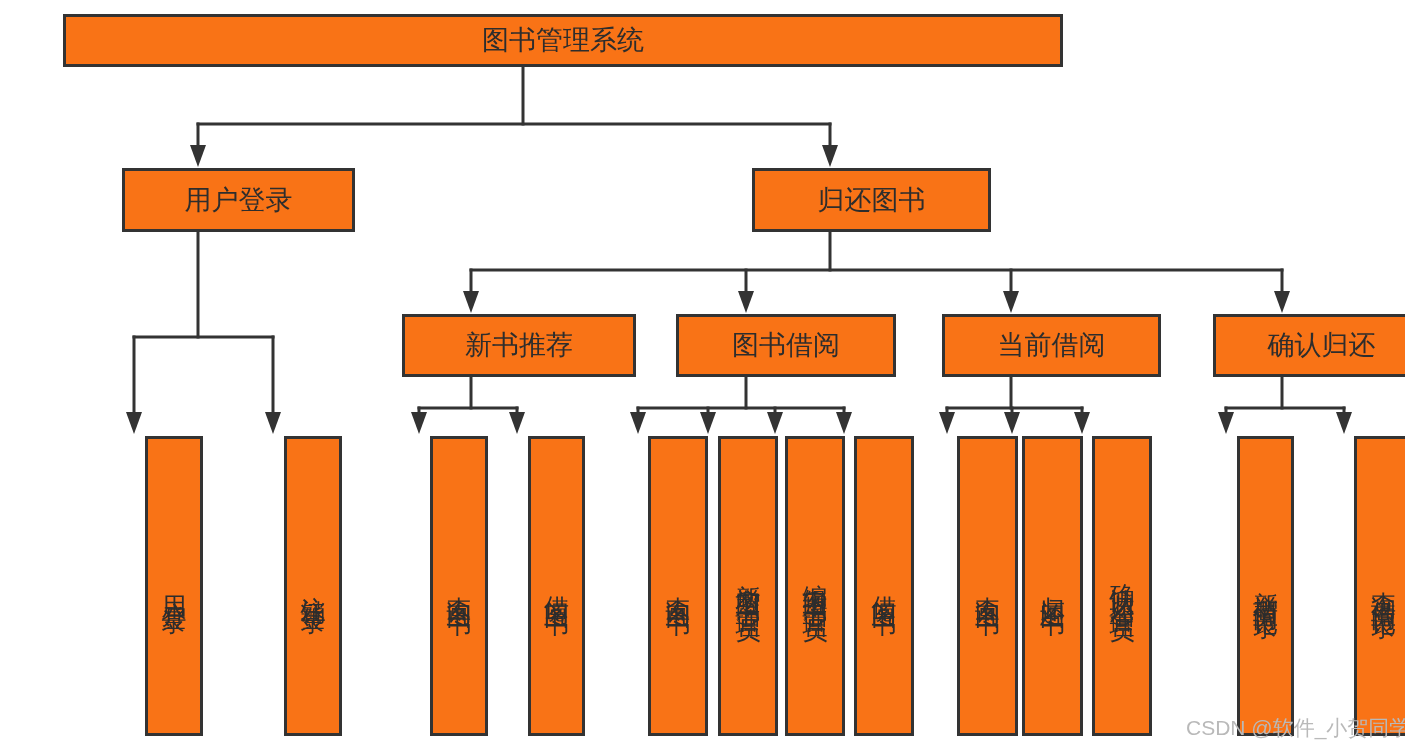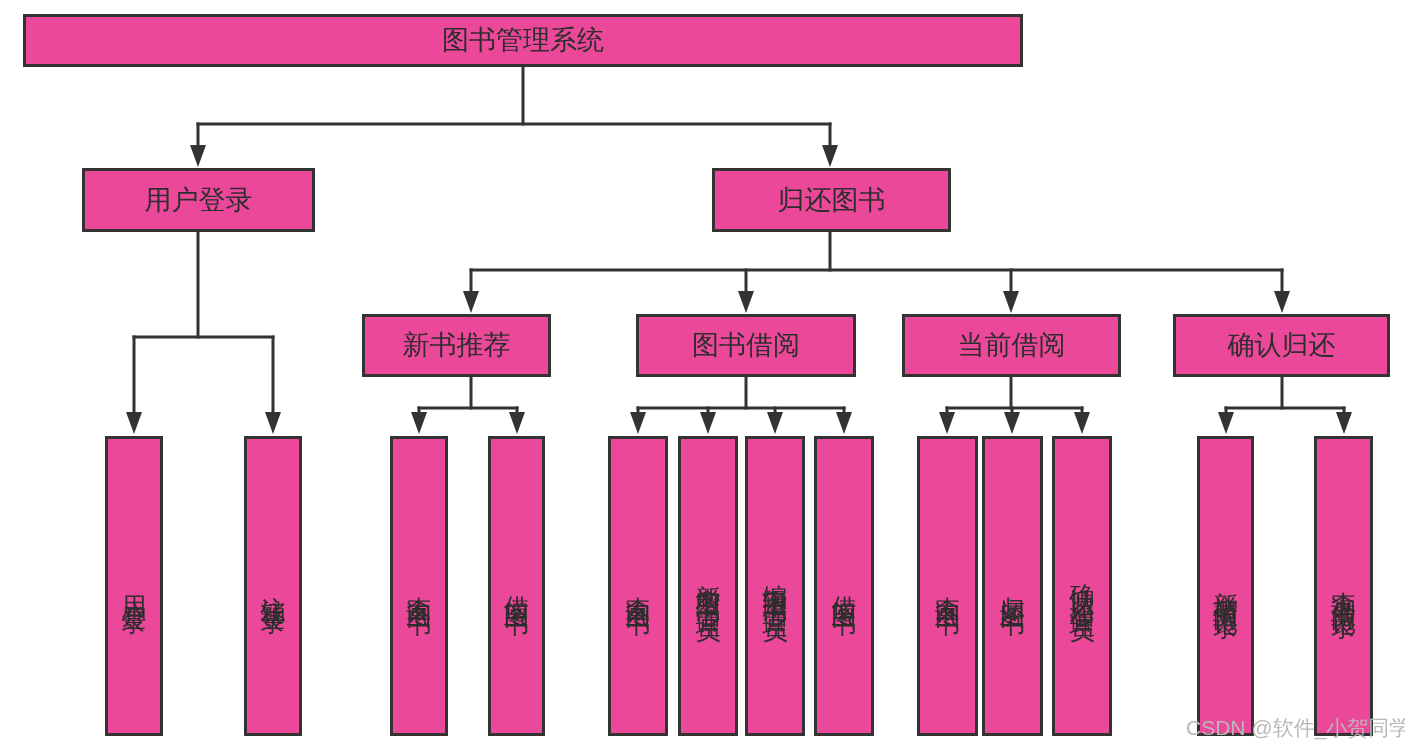--- a/index.html
+++ b/index.html
@@ -13,28 +13,29 @@
   }
   .wires {
     position: absolute;
     left: 0; top: 0;
     width: 1405px; height: 747px;
   }
   .node {
     position: absolute;
     box-sizing: border-box;
     border: 3px solid #333333;
-    background: #ec4899;
+    background: #f97316;
     display: flex;
     align-items: center;
     justify-content: center;
     color: #2d2d2d;
     font-size: 27px;
     line-height: 1;
     white-space: nowrap;
+    margin-left: 40px;
   }
   .leaf {
     writing-mode: vertical-rl;
     text-orientation: mixed;
     font-size: 25px;
     letter-spacing: 5px;
     white-space: normal;
   }
   .watermark {
     position: absolute;
@@ -110,21 +111,21 @@
     <line x1="1344" y1="408" x2="1344" y2="414"></line>
     <polygon fill="#333333" stroke="none" points="1218,412 1234,412 1226,434"></polygon>
     <polygon fill="#333333" stroke="none" points="1336,412 1352,412 1344,434"></polygon>
   </svg>
 
   <div class="node" style="left:23px; top:14px; width:1000px; height:53px">图书管理系统</div>
 
   <div class="node" style="left:82px; top:168px; width:233px; height:64px">用户登录</div>
   <div class="node" style="left:712px; top:168px; width:239px; height:64px">归还图书</div>
 
-  <div class="node" style="left:362px; top:314px; width:189px; height:63px">新书推荐</div>
+  <div class="node" style="left:362px; top:314px; width:234px; height:63px">新书推荐</div>
   <div class="node" style="left:636px; top:314px; width:220px; height:63px">图书借阅</div>
   <div class="node" style="left:902px; top:314px; width:219px; height:63px">当前借阅</div>
   <div class="node" style="left:1173px; top:314px; width:217px; height:63px">确认归还</div>
 
   <div class="node leaf" style="left:105px; top:436px; width:58px; height:300px">用户登录</div>
   <div class="node leaf" style="left:244px; top:436px; width:58px; height:300px">注销登录</div>
 
   <div class="node leaf" style="left:390px; top:436px; width:58px; height:300px">查询图书</div>
   <div class="node leaf" style="left:488px; top:436px; width:57px; height:300px">借阅图书</div>
 

